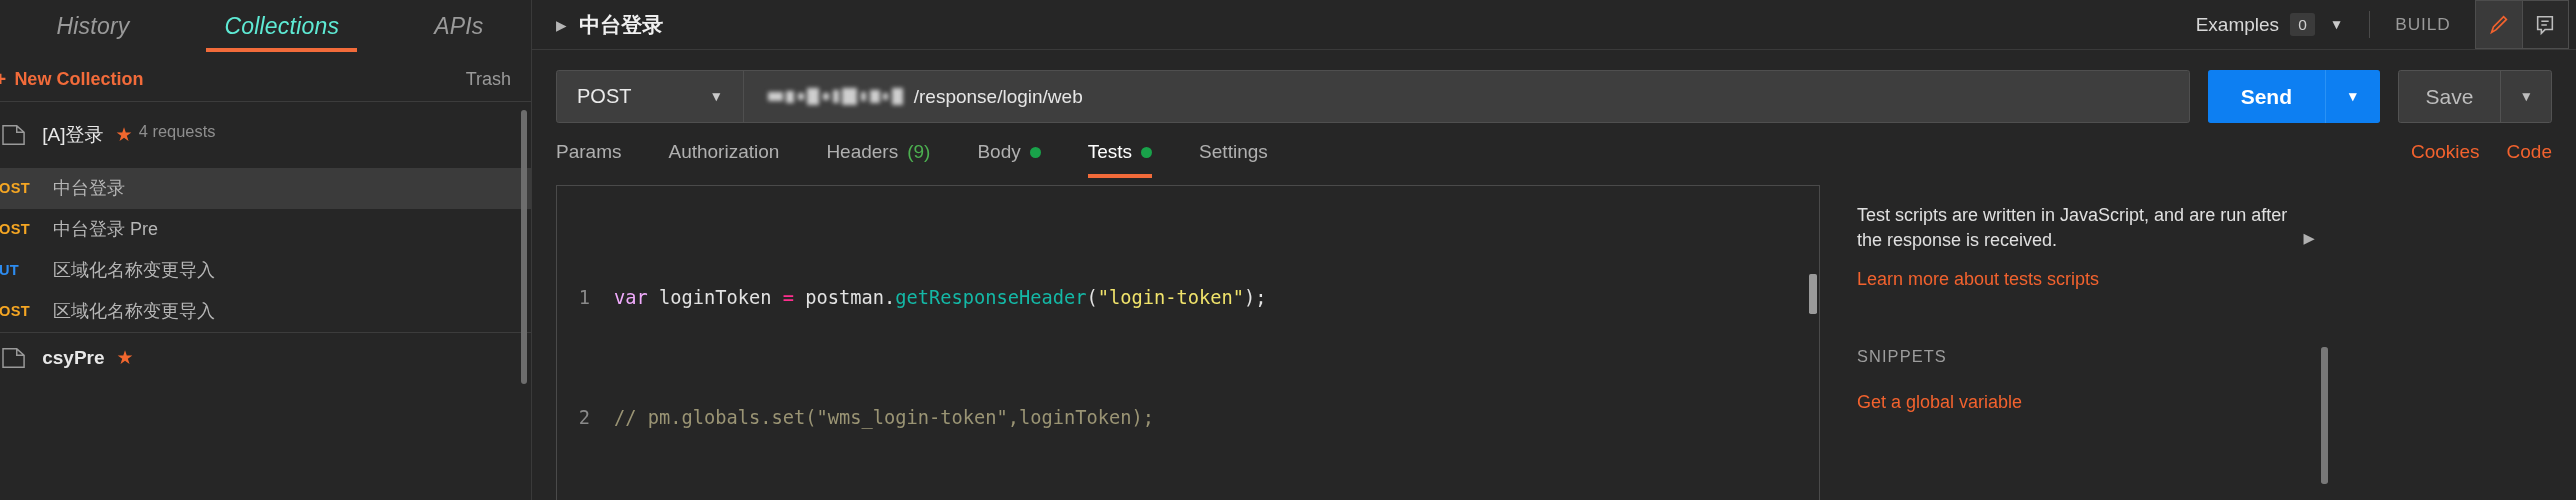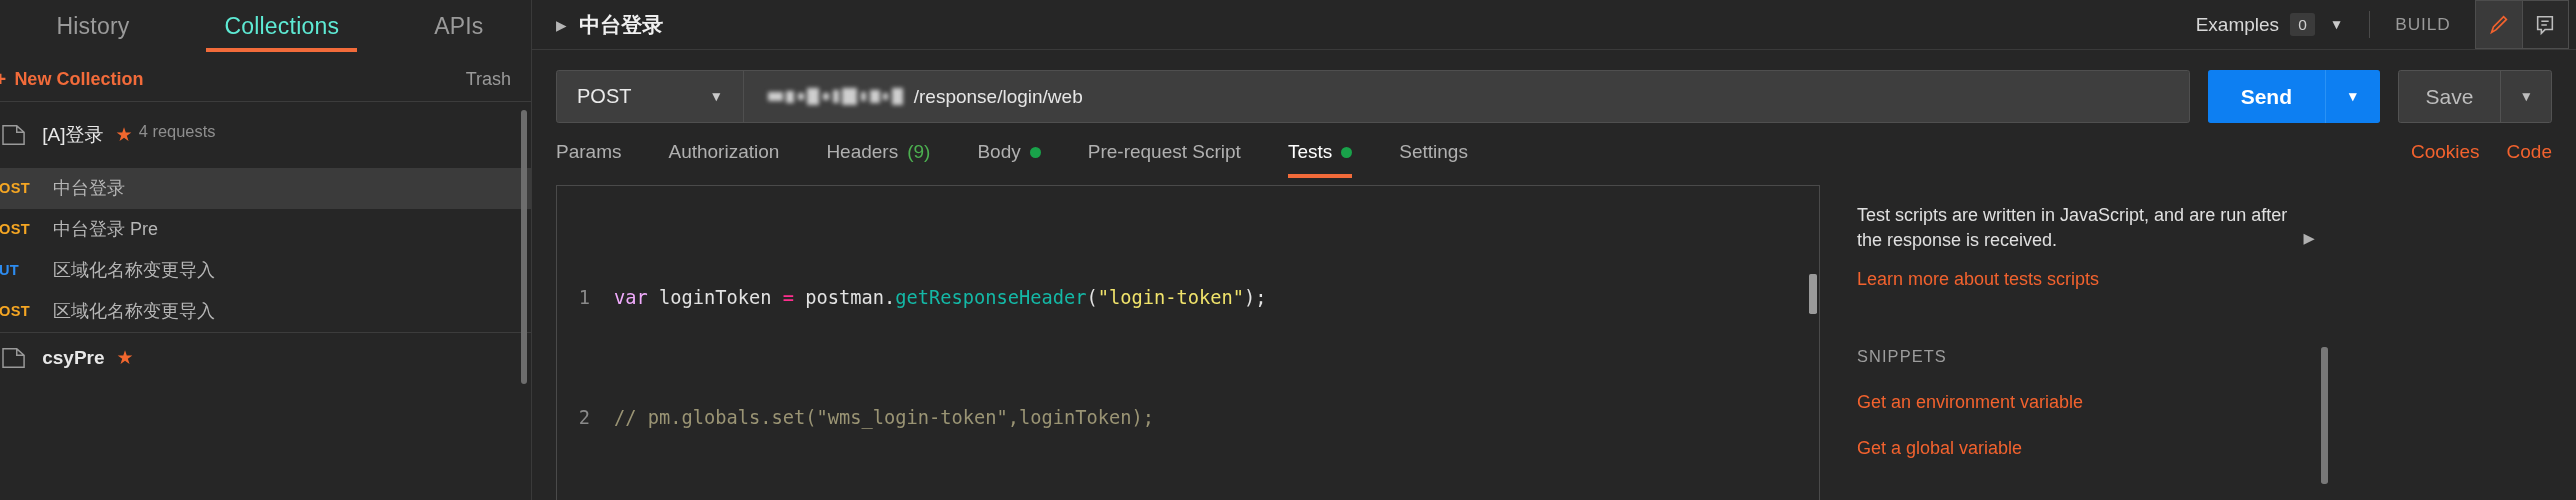--- a/index.html
+++ b/index.html
@@ -16,20 +16,21 @@
     width: 532px; height: 500px;
     background: #262626;
     position: relative;
     flex: 0 0 532px;
     border-right: 0.9px solid #3a3a3a;
   }
   .side-tabs {
     display: flex; align-items: flex-start;
     height: 57px; padding-left: 9px;
     position: relative;
+    font-style: italic;
   }
   .side-tab {
     flex: 1 1 auto; text-align: center;
     font-size: 23px; color: #9a9a9a;
     padding-top: 12.8px; position: relative; height: 57px;
     letter-spacing: 0.2px;
   }
   .side-tab.active { color: #5eead4; }
   .side-tab.active::after {
     content: ""; position: absolute; left: 14%; right: 14%;
@@ -336,23 +337,20 @@
           <span>Authorization</span>
         </div>
       <div class="rtab">
         <span>Headers</span>
         <span class="badge-num">(9)</span>
       </div>
       <div class="rtab">
         <span>Body</span>
         <span class="dot-g"></span>
       </div>
-      <div class="rtab">
-          <span>Pre-request Script</span>
-        </div>
       <div class="rtab active">
         <span>Tests</span>
         <span class="dot-g"></span>
       </div>
       <div class="rtab">
           <span>Settings</span>
         </div>
       <div class="tabrow-right">
         <span class="lnk">Cookies</span>
         <span class="lnk">Code</span>
@@ -379,21 +377,20 @@
           
 
         </div>
         <div class="ed-scroll"></div>
       </div>
 
       <div class="helppanel">
         <div class="help-text">Test scripts are written in JavaScript, and are run after the response is received.</div>
         <a class="help-link">Learn more about tests scripts</a>
         <div class="snip-title">SNIPPETS</div>
-        <a class="snip">Get an environment variable</a>
         <a class="snip">Get a global variable</a>
         <span class="help-caret">▶</span>
         <div class="help-scroll"></div>
 
       </div>
 
     </div>
   </div>
 </div>
 

